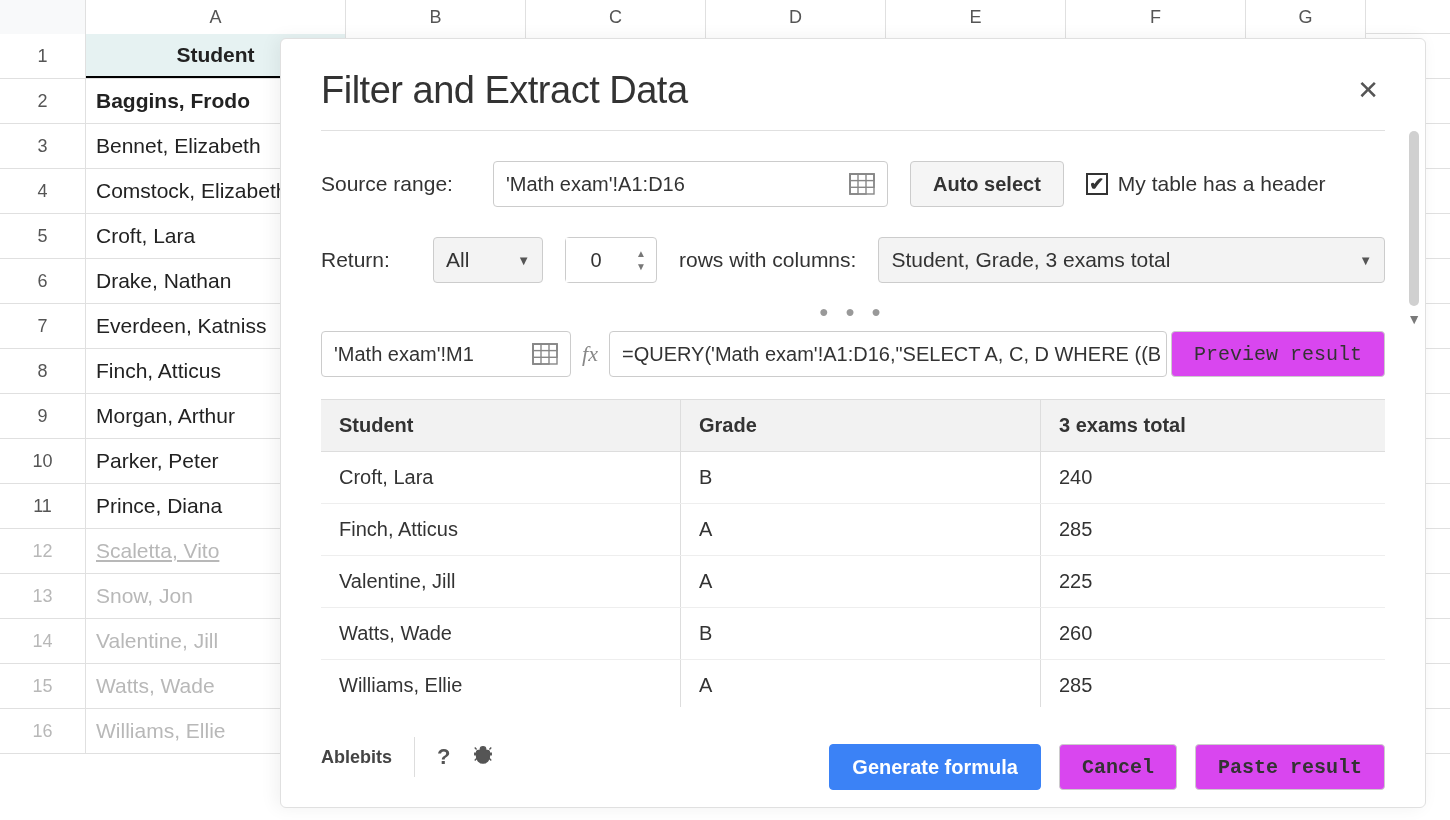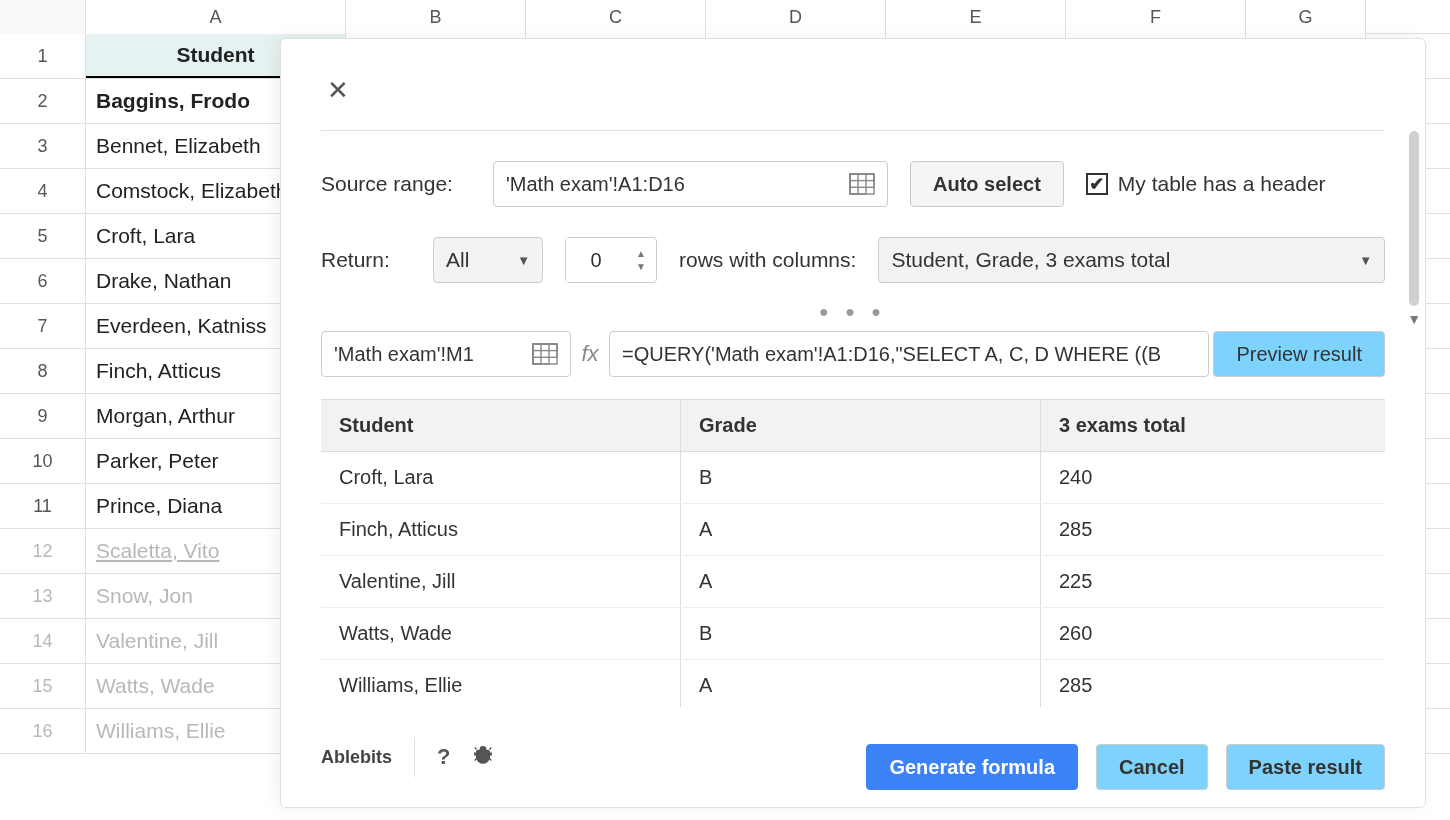--- a/index.html
+++ b/index.html
@@ -30,36 +30,36 @@
   .scroll-ind { position: absolute; right: 6px; top: 0; width: 10px; height: 175px; background: #d0d0d0; border-radius: 5px; }
   .scroll-arrow { position: absolute; right: 4px; top: 180px; font-size: 14px; color: #7a7a7a; }
 
   .form-row { display: flex; align-items: center; gap: 22px; margin-top: 30px; font-size: 21px; color: #333; }
   .lbl { min-width: 150px; }
   .inputish { height: 46px; border: 1px solid #ccc; border-radius: 4px; background: #fff; display: flex; align-items: center; padding: 0 12px; font-size: 20px; color: #333; }
   .src-input { width: 395px; justify-content: space-between; }
   .grid-ic { width: 26px; height: 22px; }
   .grid-ic rect { fill: none; stroke: #888; stroke-width: 1.4; }
   .btn { height: 46px; border: 1px solid #ccc; border-radius: 4px; background: #f5f5f5; display: inline-flex; align-items: center; justify-content: center; padding: 0 22px; font-size: 20px; font-weight: 600; color: #333; cursor: pointer; }
-  .btn.lite { background: #7dd3fc; font-weight: 400; }
+  .btn.lite { background: #d946ef; font-weight: 400; font-family: Liberation Mono, monospace; }
   .btn.primary { background: #3b82f6; border-color: #3b82f6; color: #fff; }
   .check { display: inline-flex; align-items: center; gap: 10px; font-size: 21px; }
   .checkbox { width: 22px; height: 22px; border: 2px solid #333; display: inline-flex; align-items: center; justify-content: center; font-size: 18px; font-weight: 900; }
 
   .select { display: inline-flex; align-items: center; justify-content: space-between; border: 1px solid #ccc; border-radius: 4px; background: #f3f3f3; height: 46px; padding: 0 12px; font-size: 21px; color: #333; cursor: pointer; }
   .select .caret { font-size: 13px; color: #555; margin-left: 14px; }
   .spinner { width: 92px; height: 46px; border: 1px solid #ccc; border-radius: 4px; display: flex; }
   .spinner input { border: none; width: 60px; text-align: center; font-size: 20px; color: #333; outline: none; }
   .spinner .arrows { width: 30px; display: flex; flex-direction: column; align-items: center; justify-content: center; color: #777; font-size: 10px; gap: 2px; cursor: pointer; }
 
   .dots { text-align: center; color: #999; letter-spacing: 6px; font-size: 16px; margin-top: 20px; height: 18px; }
 
   .formula-row { display: flex; align-items: center; gap: 4px; margin-top: 10px; }
   .dest-input { width: 250px; justify-content: space-between; }
-  .fx { font-style: italic; font-size: 22px; color: #888; width: 30px; text-align: center; }
+  .fx { font-style: italic; font-size: 22px; color: #888; width: 30px; text-align: center; font-family: Liberation Serif, serif; }
   .formula-input { flex: 1; overflow: hidden; white-space: nowrap; }
   .prev-btn { white-space: nowrap; font-weight: 600; }
 
   .results { margin-top: 22px; border-top: 1px solid #ddd; }
   .res-head, .res-row { display: flex; }
   .res-head { background: #f2f2f2; border-bottom: 1px solid #ddd; }
   .res-cell { padding: 14px 18px; font-size: 20px; color: #333; border-right: 1px solid #ddd; }
   .res-cell:last-child { border-right: none; }
   .rc1 { width: 360px; }
   .rc2 { width: 360px; }
@@ -247,20 +247,21 @@
         <div class="cell cD" style="width: 180px;"></div>
         <div class="cell cE" style="width: 180px;"></div>
         <div class="cell cF" style="width: 180px;"></div>
         <div class="cell cG" style="width: 120px;"></div>
       </div>
     </div>
 </div>
 
 <div class="dialog">
   <div class="dlg-head">
+    <div class="dlg-title">Filter and Extract Data</div>
     <div class="close-x">✕</div>
   </div>
   <div class="hr"></div>
 
   <div class="dlg-body">
     <div class="scroll-ind"></div>
     <div class="scroll-arrow">▼</div>
 
     <div class="form-row">
       <div class="lbl">Source range:</div>

